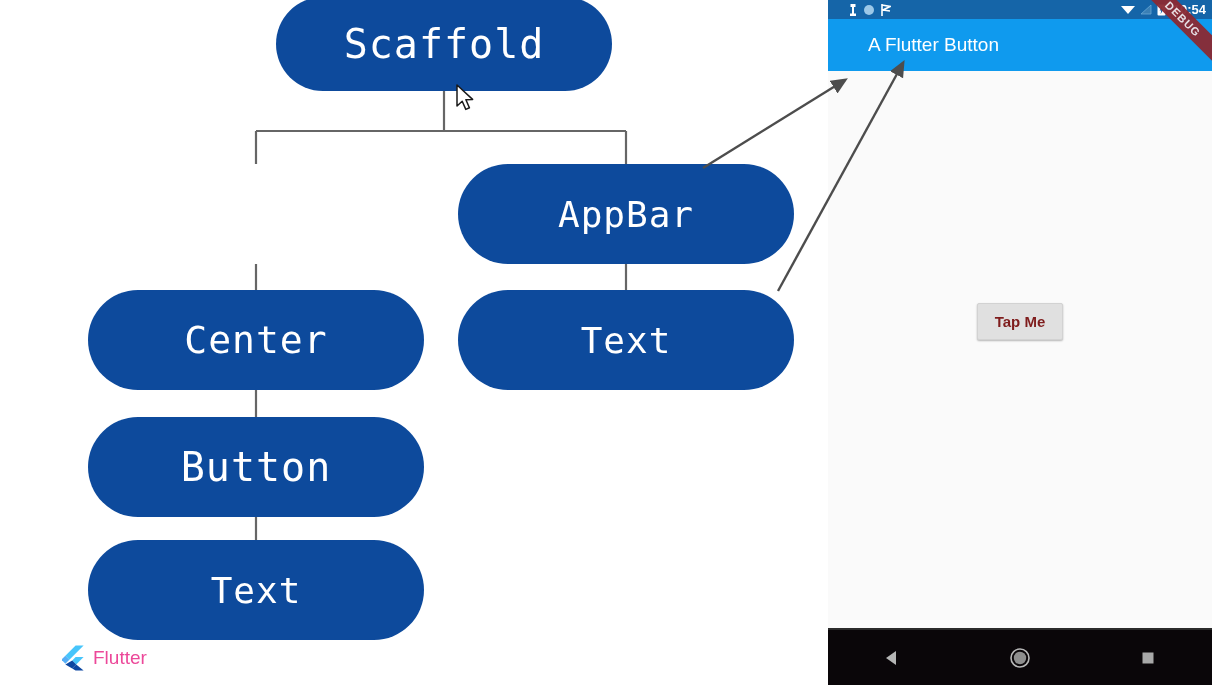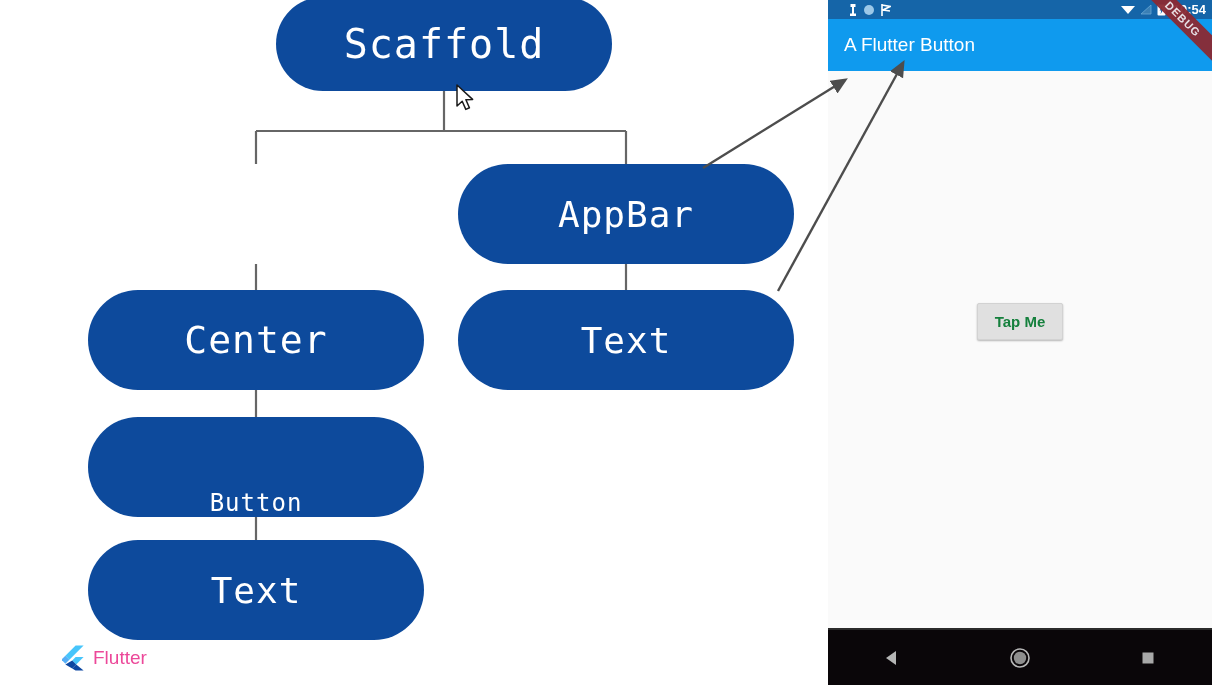--- a/index.html
+++ b/index.html
@@ -85,22 +85,21 @@
   #node-center {
     left: 88px; top: 290px; width: 336px; height: 100px;
     font-size: 38px;
   }
   #node-text-right {
     left: 458px; top: 290px; width: 336px; height: 100px;
     font-size: 36px;
   }
   #node-button {
     left: 88px; top: 417px; width: 336px; height: 100px;
-    font-size: 24px;
-    align-items: flex-end;
+    font-size: 40px;
   }
   #node-text-bottom {
     left: 88px; top: 540px; width: 336px; height: 100px;
     font-size: 36px;
   }
 
   
   #flutter-brand {
     position: absolute;
     left: 62px;
@@ -184,39 +183,40 @@
     background: #0F9AEE;
     display: flex;
     align-items: center;
     padding-left: 16px;
     box-sizing: border-box;
   }
   #app-bar-title {
     font-size: 19px;
     color: #ffffff;
     font-family: "Liberation Sans", sans-serif;
+    margin-left: 24px;
   }
 
   #app-body {
     position: relative;
     height: 557px;
     background: #fafafa;
     display: flex;
     align-items: center;
     justify-content: center;
   }
 
   #tap-me-button {
     background: #e0e0e0;
     border: 1px solid #d2d2d2;
     border-radius: 2px;
     padding: 9px 17px;
     font-size: 15px;
     font-weight: bold;
-    color: #15803d;
+    color: #7f1d1d;
     font-family: "Liberation Sans", sans-serif;
     box-shadow: 0 1px 2px rgba(0,0,0,0.28);
     position: relative;
     top: -28px;
     cursor: pointer;
   }
 
   #nav-bar {
     position: absolute;
     left: 0;

